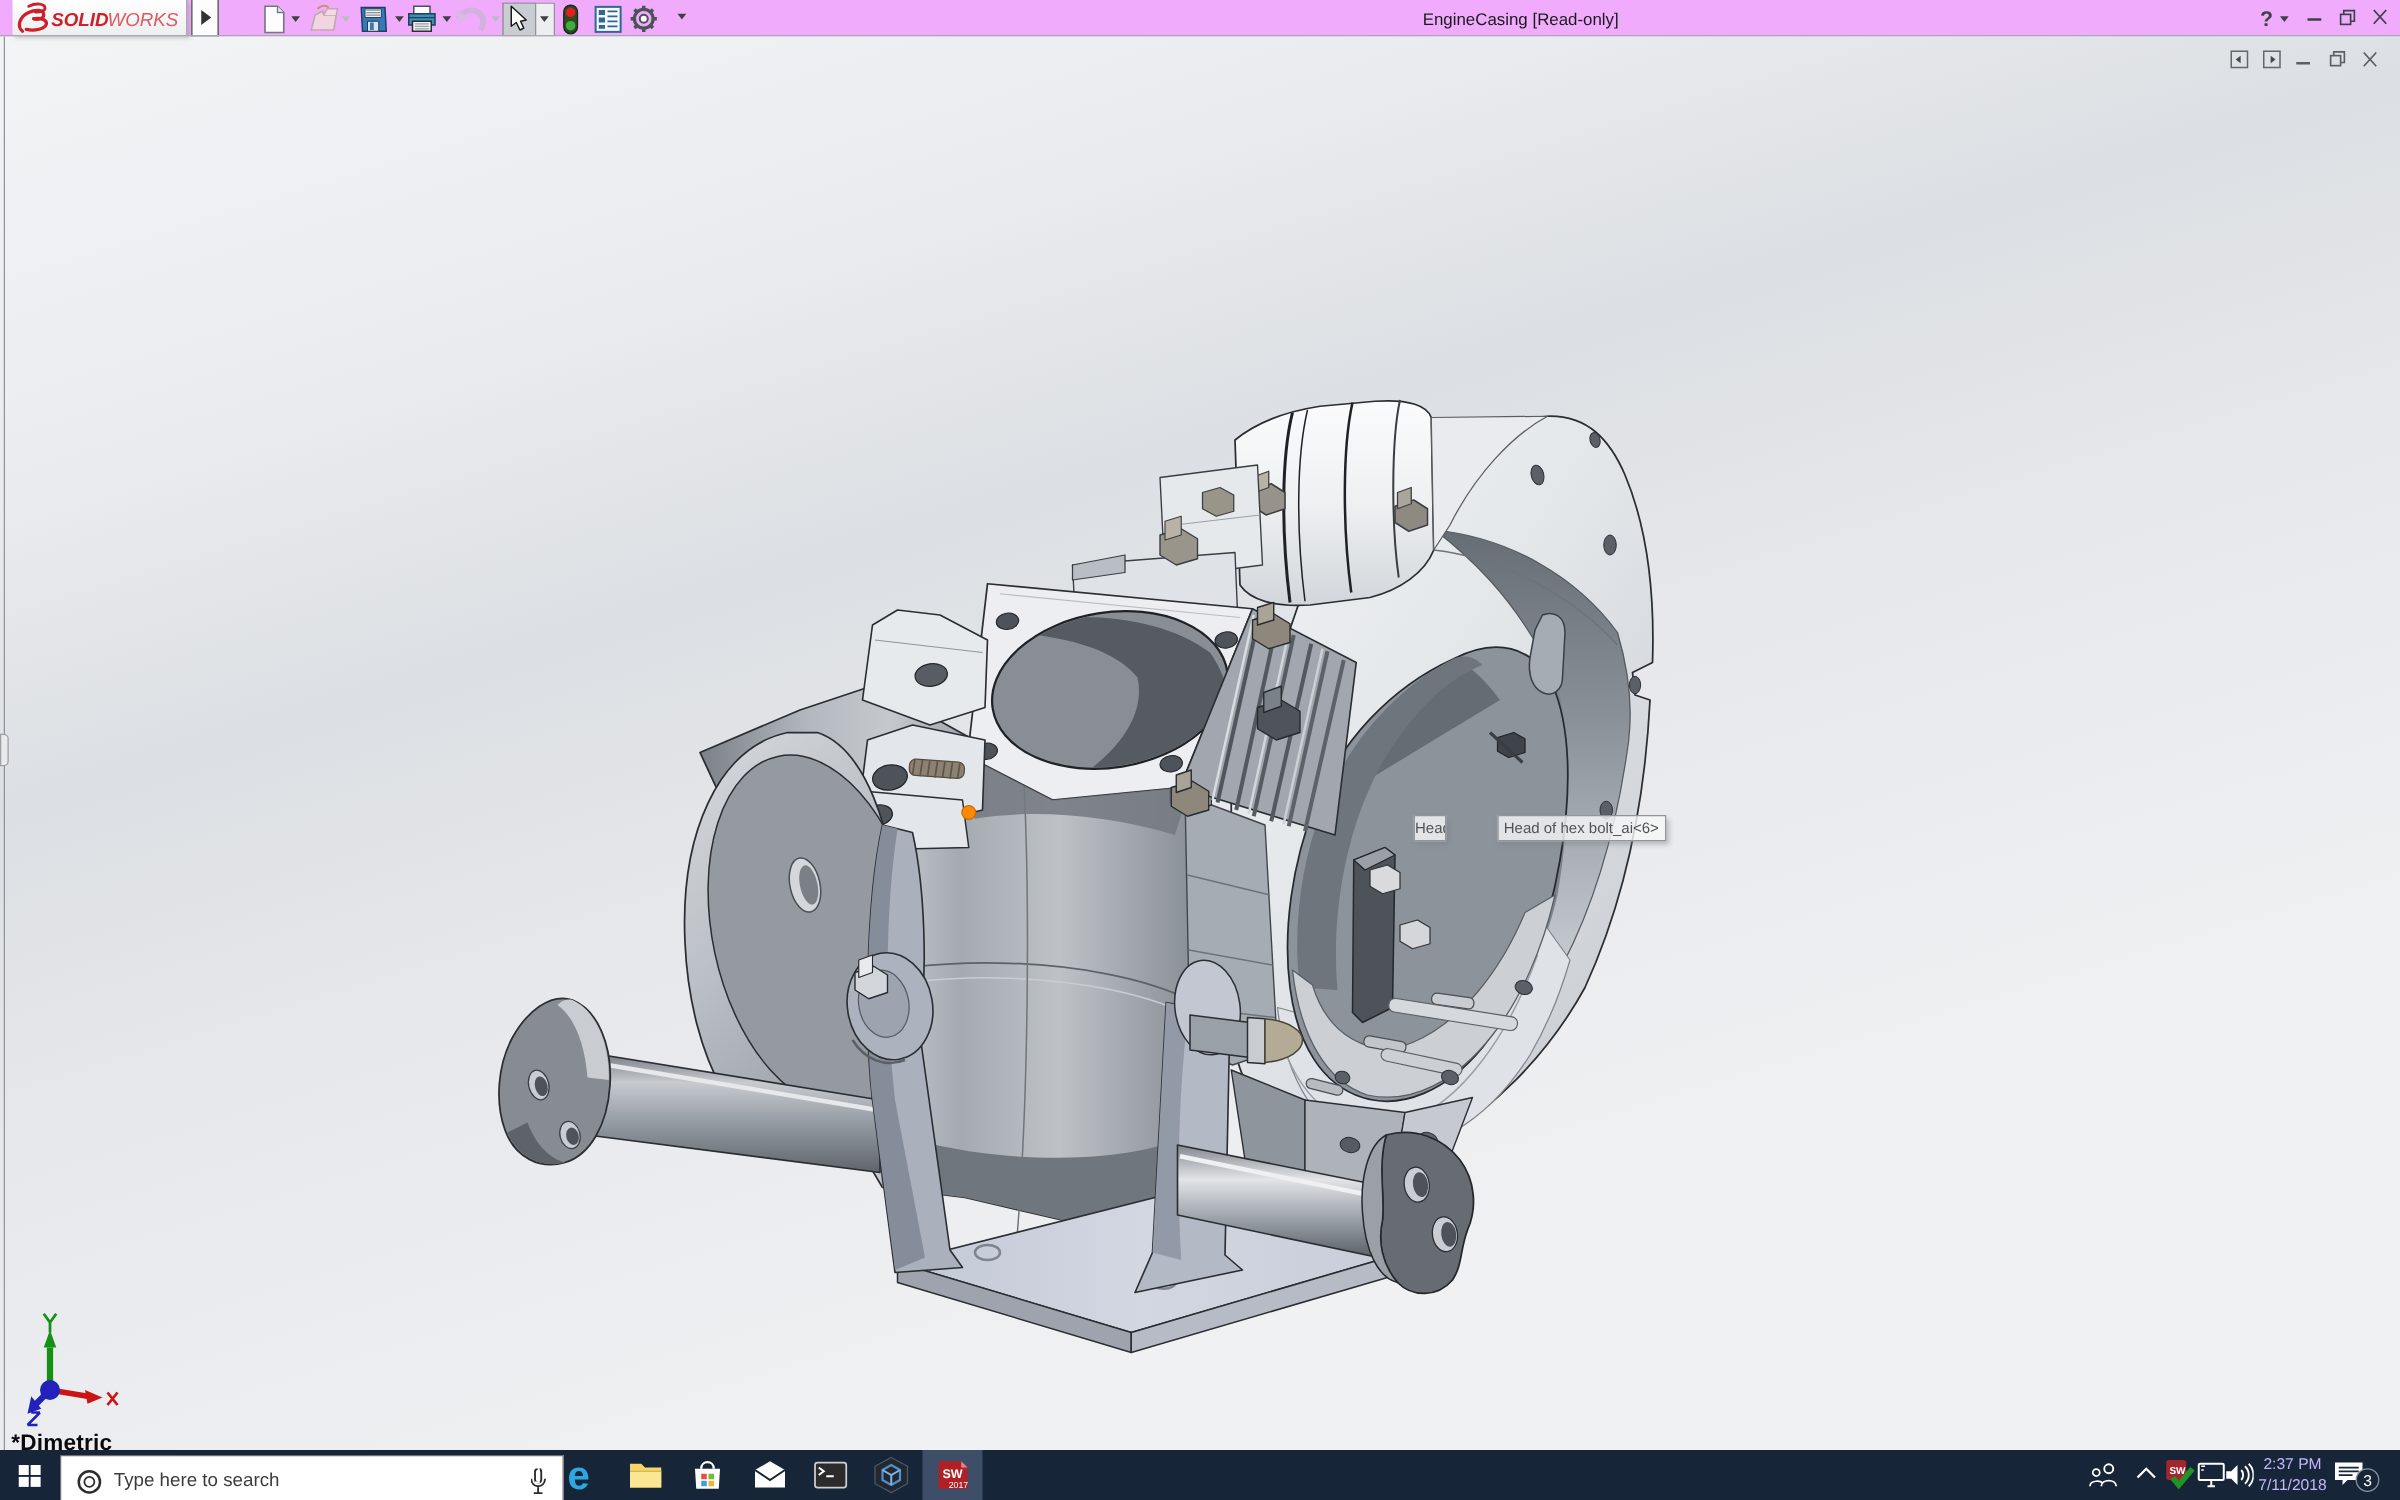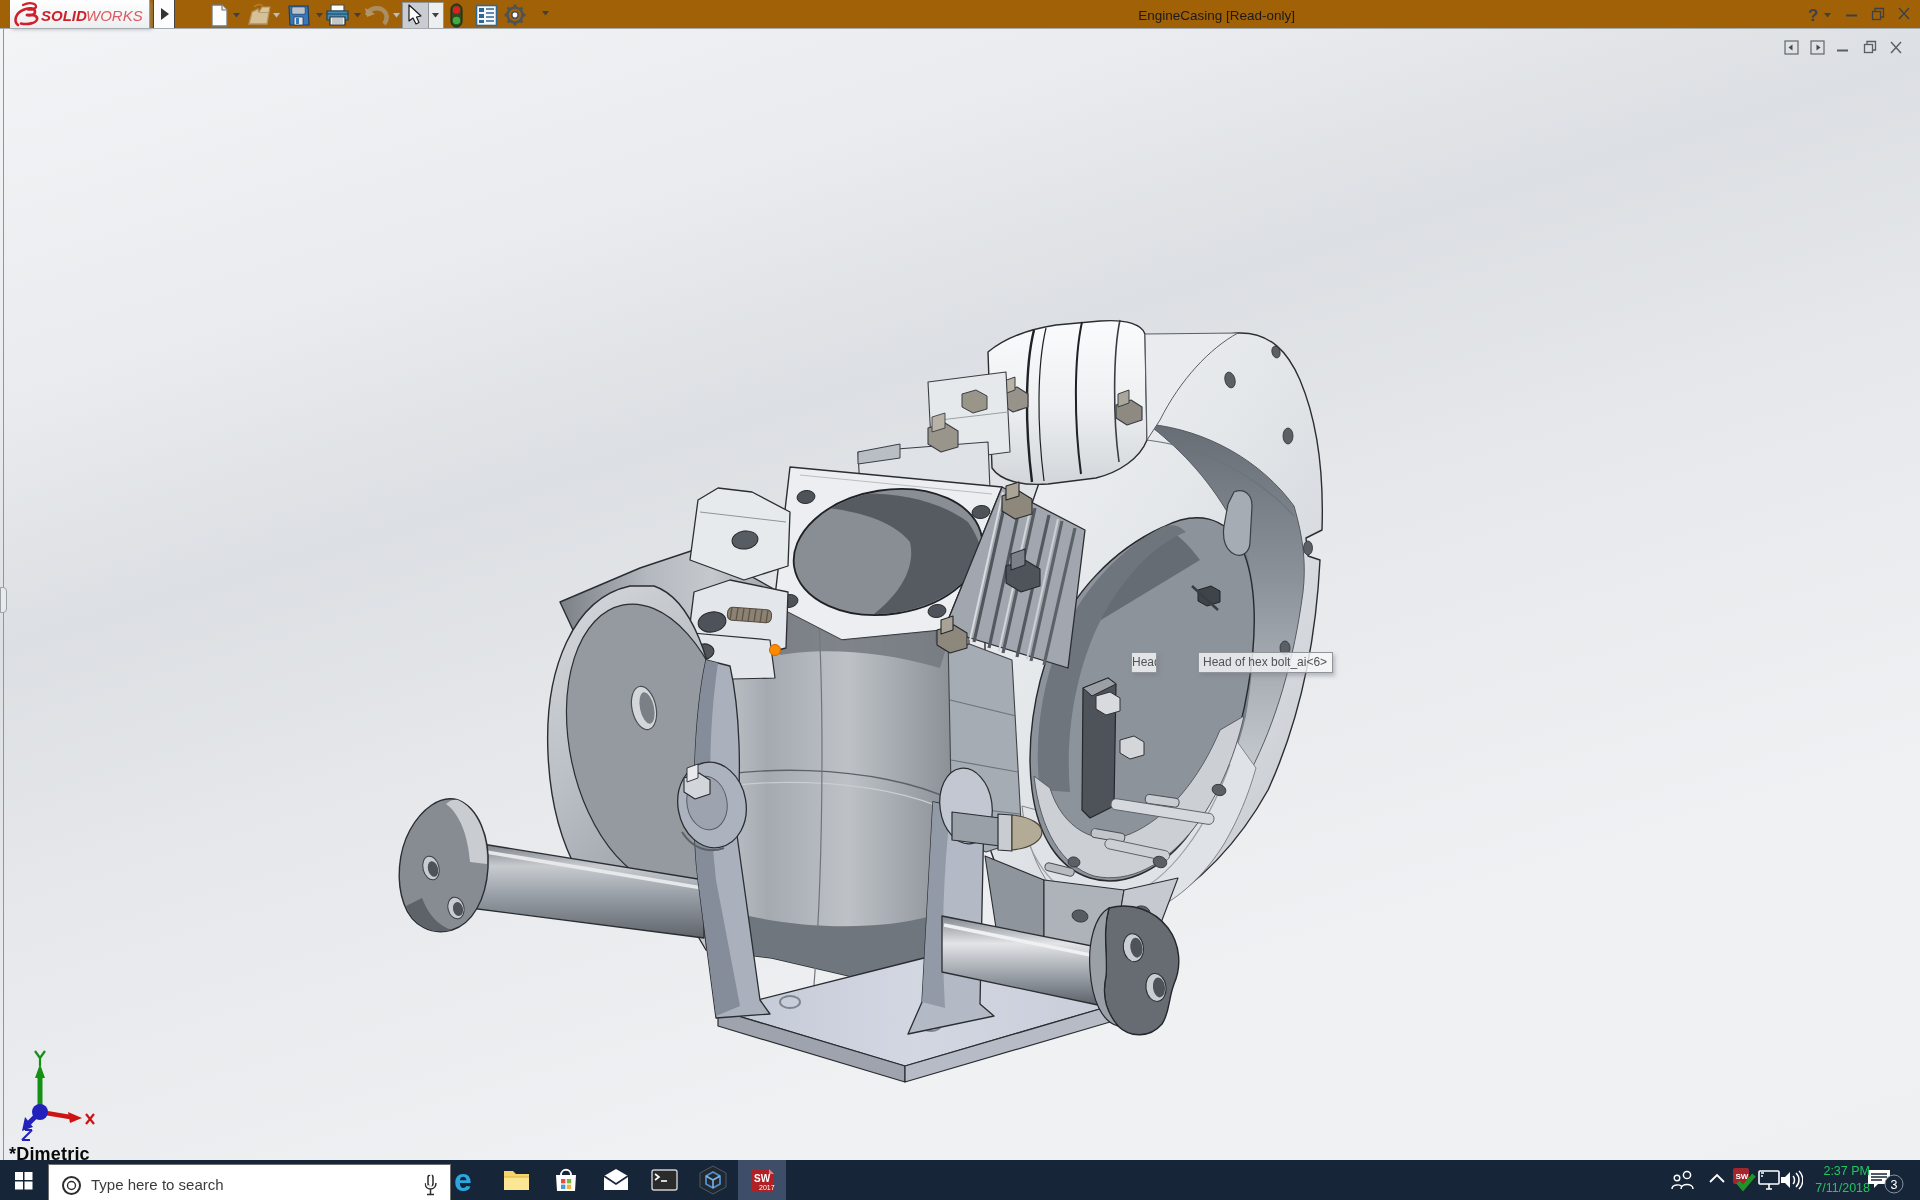--- a/index.html
+++ b/index.html
@@ -1,17 +1,17 @@
 <!DOCTYPE html>
 <html><head>
 <meta charset="utf-8">
 <style>
   * { margin:0; padding:0; box-sizing:border-box; }
   html,body { width:1920px; height:1200px; overflow:hidden; font-family:"Liberation Sans", sans-serif; background:#fff; }
-  .titlebar { position:absolute; left:0; top:0; width:1920px; height:29px; background:#a16207; z-index:30; }
+  .titlebar { position:absolute; left:0; top:0; width:1920px; height:29px; background:#f0abfc; z-index:30; }
   .titlebar .bline { position:absolute; left:0; top:28px; width:1920px; height:1px; background:#a6abb0; }
   .logo { position:absolute; left:10px; top:0; width:140px; height:28px; border-right:1px solid #9aa0a5; box-shadow:2px 2px 3px rgba(150,155,160,0.5); background:linear-gradient(180deg,#ffffff,#eceef0); }
   .flyout { position:absolute; left:153px; top:0px; width:22px; height:29px; background:#fdfdfd; border:1px solid #444; border-top:none; }
   .flyout svg { margin:7px 0 0 6px; }
   .title-text { position:absolute; left:1035px; top:8px; width:260px; text-align:right; font-size:13.5px; color:#1a1a1a; }
   .tbar-right { position:absolute; right:0px; top:0; height:30px; }
   .viewport { position:absolute; left:0; top:29px; width:1920px; height:1131px; overflow:hidden;
     background:linear-gradient(163deg, #f3f4f6 0%, #e9ebee 22%, #dcdfe3 36%, #e6e8eb 52%, #f0f1f3 78%, #eff0f2 100%); }
   .vpborder { position:absolute; left:3px; top:0; width:1px; height:1131px; background:#90959a; }
   .vphandle { position:absolute; left:0px; top:558px; width:7px; height:26px; background:#e8eaec; border:1px solid #9aa0a5; border-radius:0 4px 4px 0; }
@@ -22,21 +22,21 @@
      box-shadow:2px 3px 4px rgba(120,125,130,0.45); }
   .dimetric { position:absolute; left:9px; top:1115px; font-size:18px; font-weight:bold; color:#0a0a0a; z-index:21; letter-spacing:0.2px; }
   .taskbar { position:absolute; left:0; top:1160px; width:1920px; height:40px; background:#172539; z-index:40; }
   .start { position:absolute; left:0; top:0; width:48px; height:40px; }
   .search { position:absolute; left:48px; top:4px; width:403px; height:40px; background:#ffffff; border:1px solid #6f6f6f; }
   .search .stext { position:absolute; left:42px; top:11px; font-size:15px; color:#3b3b3b; }
   .tb-icons { position:absolute; left:391px; top:0; height:40px; }
   .tb-cell { position:absolute; top:0; width:48px; height:40px; }
   .tb-cell.active { background:#3e4d68; }
   .tray { position:absolute; right:0; top:0; height:40px; }
-  .clock { position:absolute; right:50px; top:3px; width:72px; text-align:right; color:#22c55e; font-size:12.5px; line-height:17px; }
+  .clock { position:absolute; right:50px; top:3px; width:72px; text-align:center; color:#c4b5fd; font-size:12.5px; line-height:17px; }
 </style>
 </head>
 <body>
 
 <div class="viewport">
   <svg class="modelsvg" viewBox="0 0 1920 1200">
     <defs>
       <linearGradient id="gRim" x1="0" y1="0" x2="0.85" y2="1">
         <stop offset="0" stop-color="#f1f3f5"></stop>
           <stop offset="0.45" stop-color="#e4e7ea"></stop>

